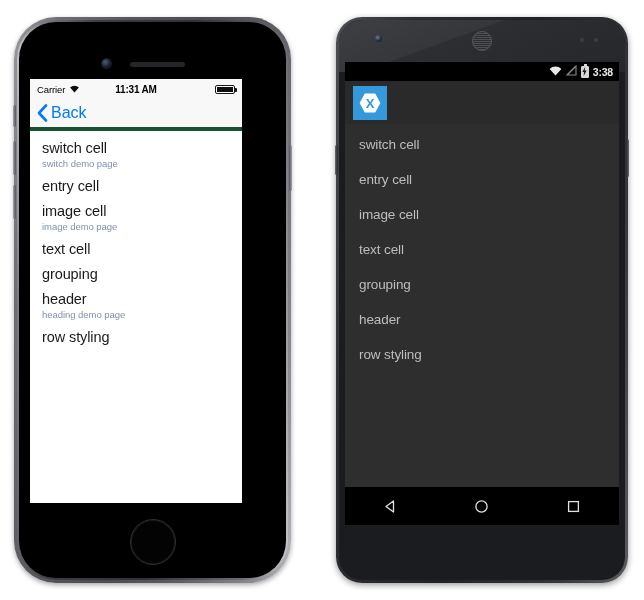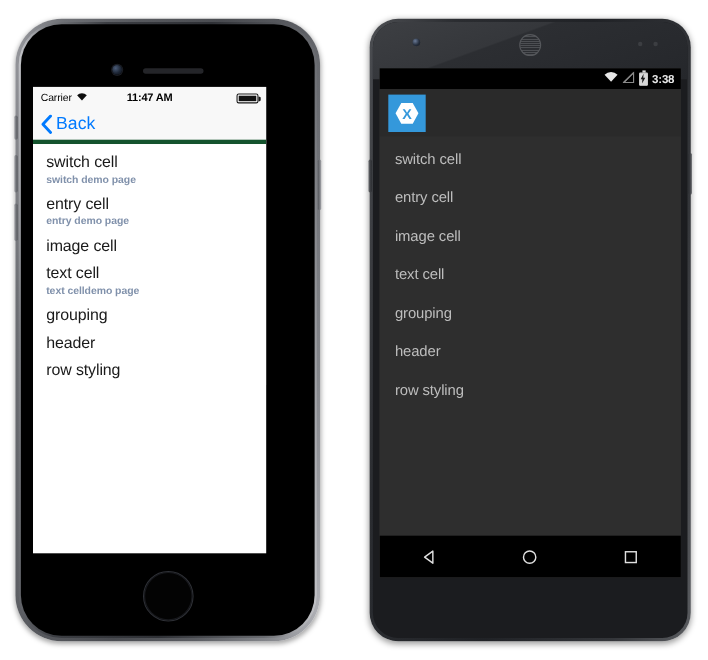--- a/index.html
+++ b/index.html
@@ -161,21 +161,20 @@
     font-size: 14.5px;
     color: #1a1a1a;
     line-height: 18px;
     letter-spacing: -0.1px;
   }
   .ios-cell-detail {
     font-size: 9.5px;
     color: #8091ab;
     line-height: 13px;
     letter-spacing: -0.05px;
-    font-weight: bold;
   }
 
   
   #android {
     position: absolute;
     left: 336px;
     top: 17px;
     width: 292px;
     height: 566px;
   }
@@ -321,21 +320,21 @@
 
       <div class="ios-statusbar">
         <div class="ios-sb-left">
           <span class="ios-carrier">Carrier</span>
           <span>
             <svg width="11" height="9" viewBox="0 0 11 9">
               <path d="M5.5 8.4 L1.1 3.6 A6.4 6.4 0 0 1 9.9 3.6 Z" fill="#0d0d0d"></path>
             </svg>
           </span>
         </div>
-        <div class="ios-sb-center">11:47 AM</div>
+        <div class="ios-sb-center">11:31 AM</div>
         <div class="ios-sb-right">
           <span class="ios-battery">
               <i></i>
             </span>
         </div>
       </div>
 
       <div class="ios-navbar">
         <div class="ios-back">
           <span class="chev">
@@ -347,34 +346,34 @@
         </div>
       </div>
 
       <div class="ios-list">
         <div class="ios-cell">
           <div class="ios-cell-title">switch cell</div>
           <div class="ios-cell-detail">switch demo page</div>
         </div>
         <div class="ios-cell">
           <div class="ios-cell-title">entry cell</div>
-          <div class="ios-cell-detail">entry demo page</div>
         </div>
         <div class="ios-cell">
           <div class="ios-cell-title">image cell</div>
+          <div class="ios-cell-detail">image demo page</div>
         </div>
         <div class="ios-cell">
           <div class="ios-cell-title">text cell</div>
-          <div class="ios-cell-detail">text celldemo page</div>
         </div>
         <div class="ios-cell">
           <div class="ios-cell-title">grouping</div>
         </div>
         <div class="ios-cell">
           <div class="ios-cell-title">header</div>
+          <div class="ios-cell-detail">heading demo page</div>
         </div>
         <div class="ios-cell">
           <div class="ios-cell-title">row styling</div>
         </div>
       </div>
 
     </div>
 
     <div class="ip-home"></div>
   </div>

